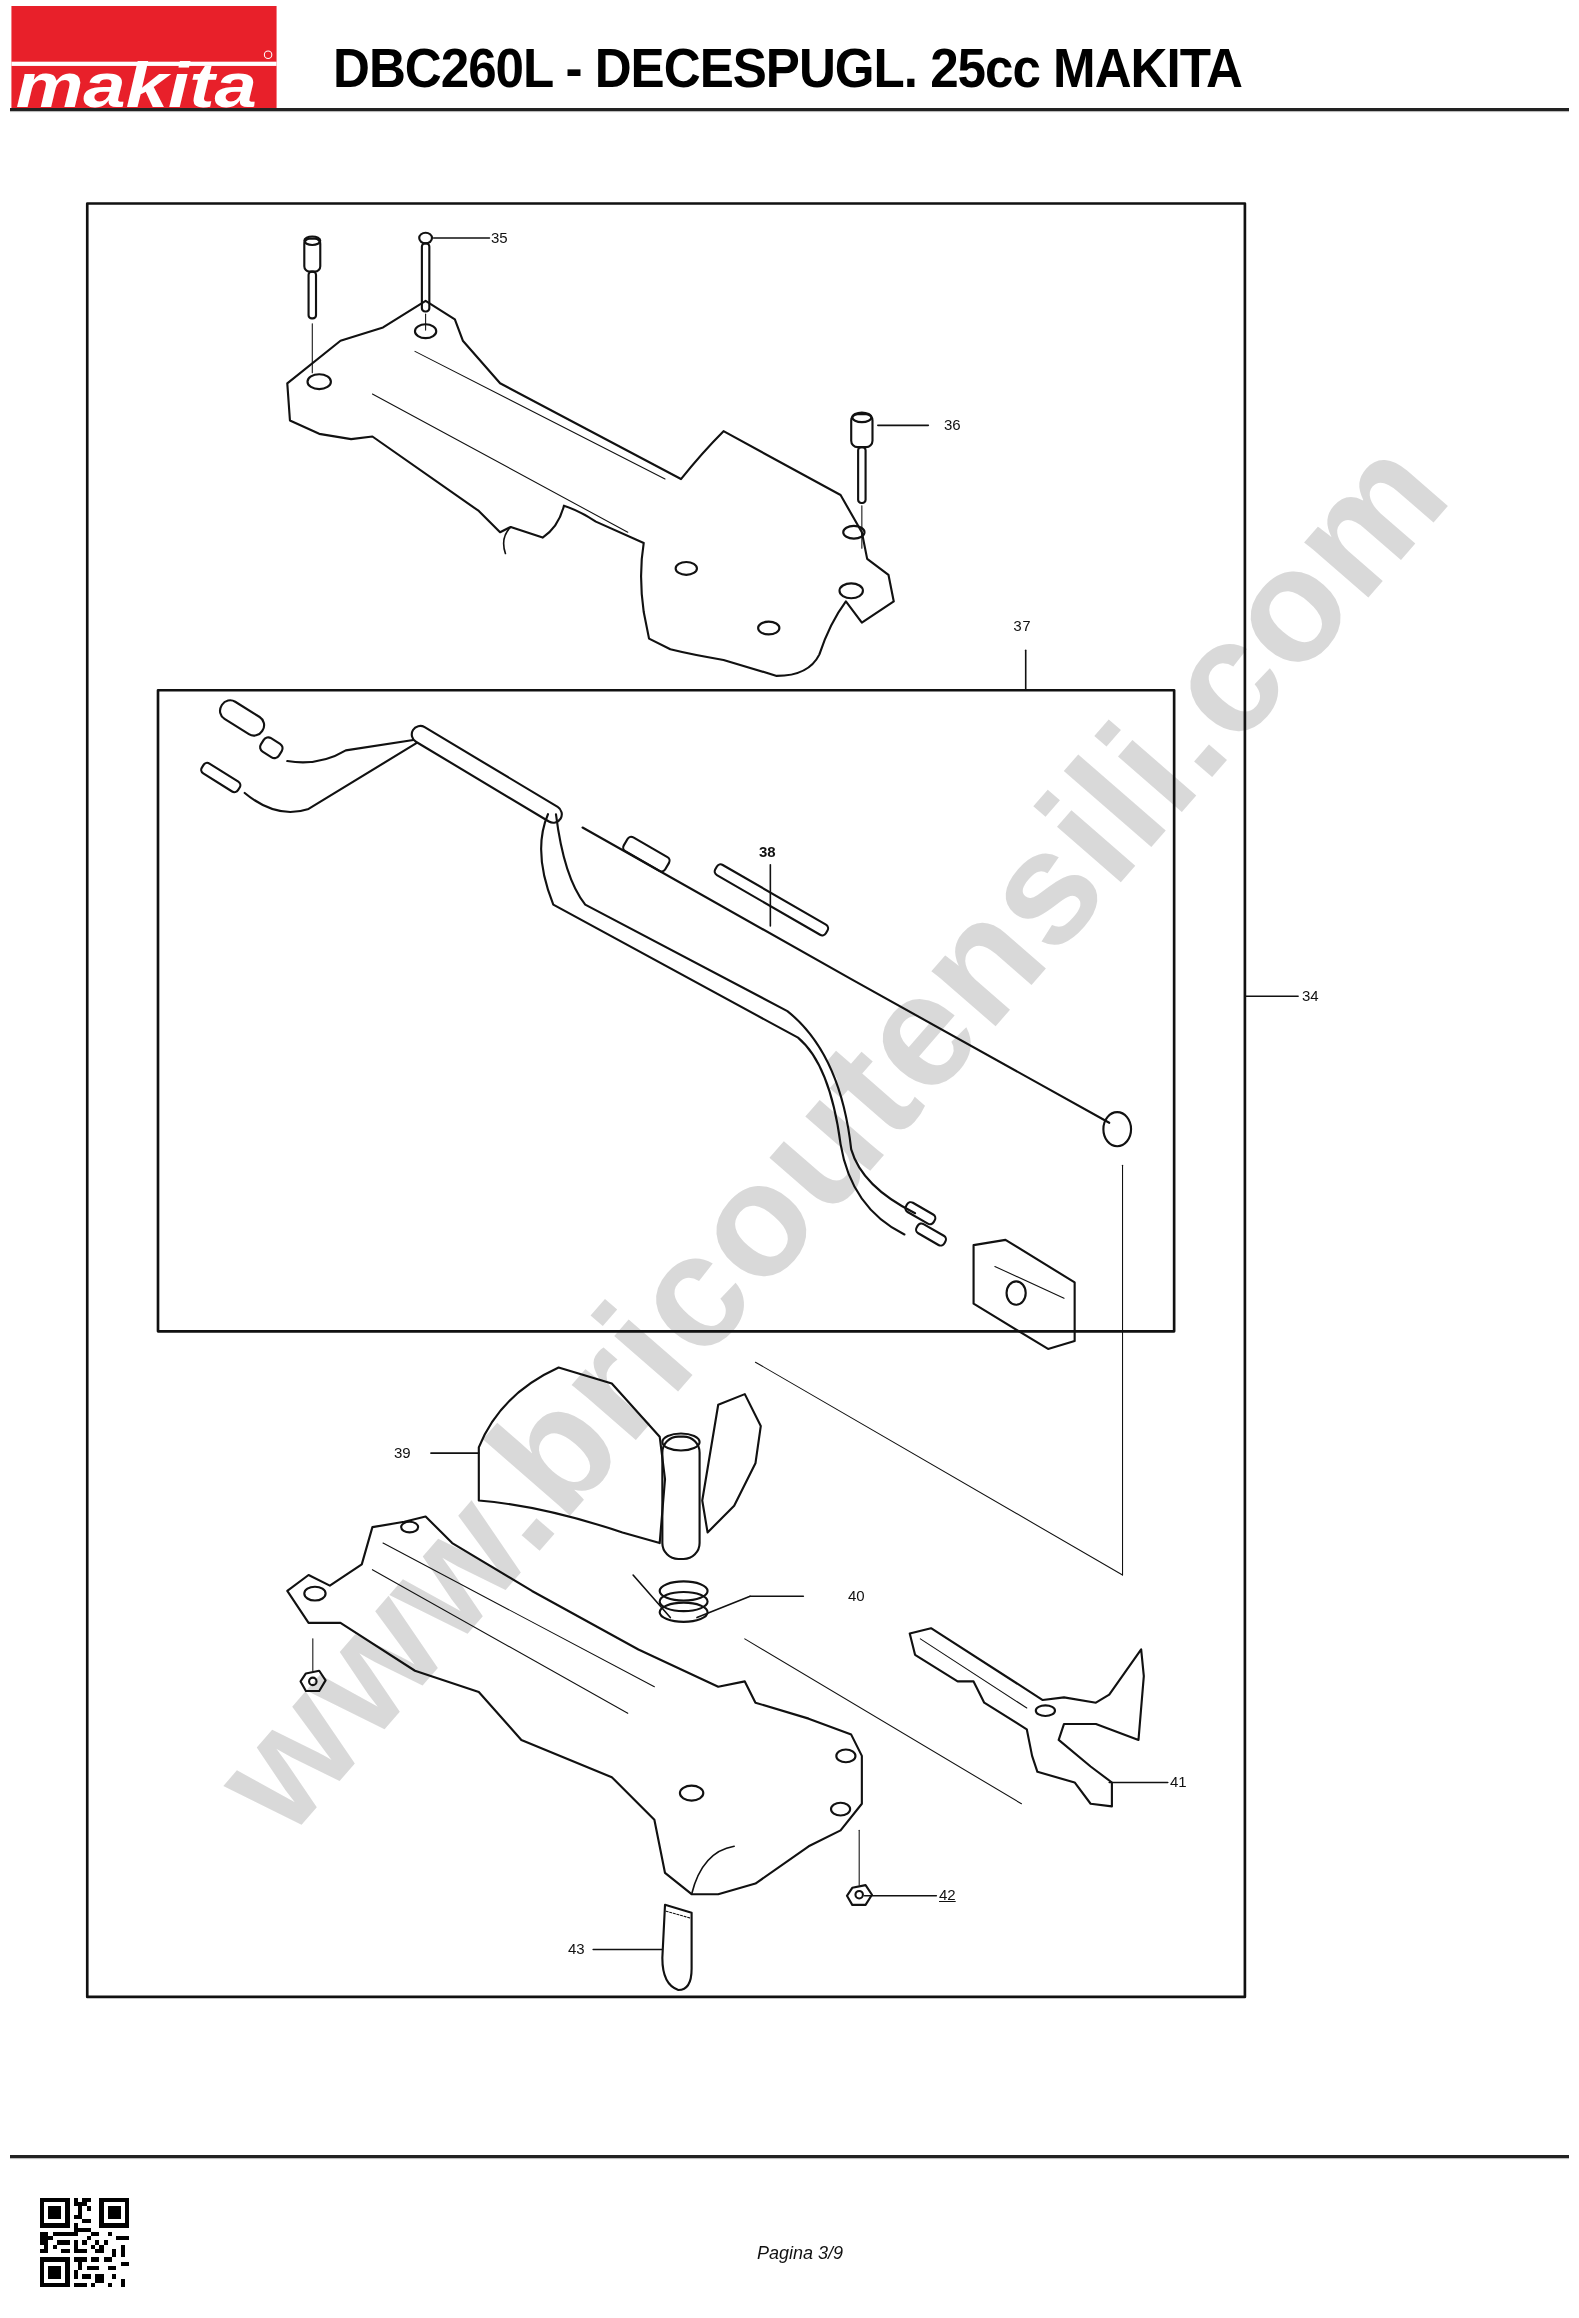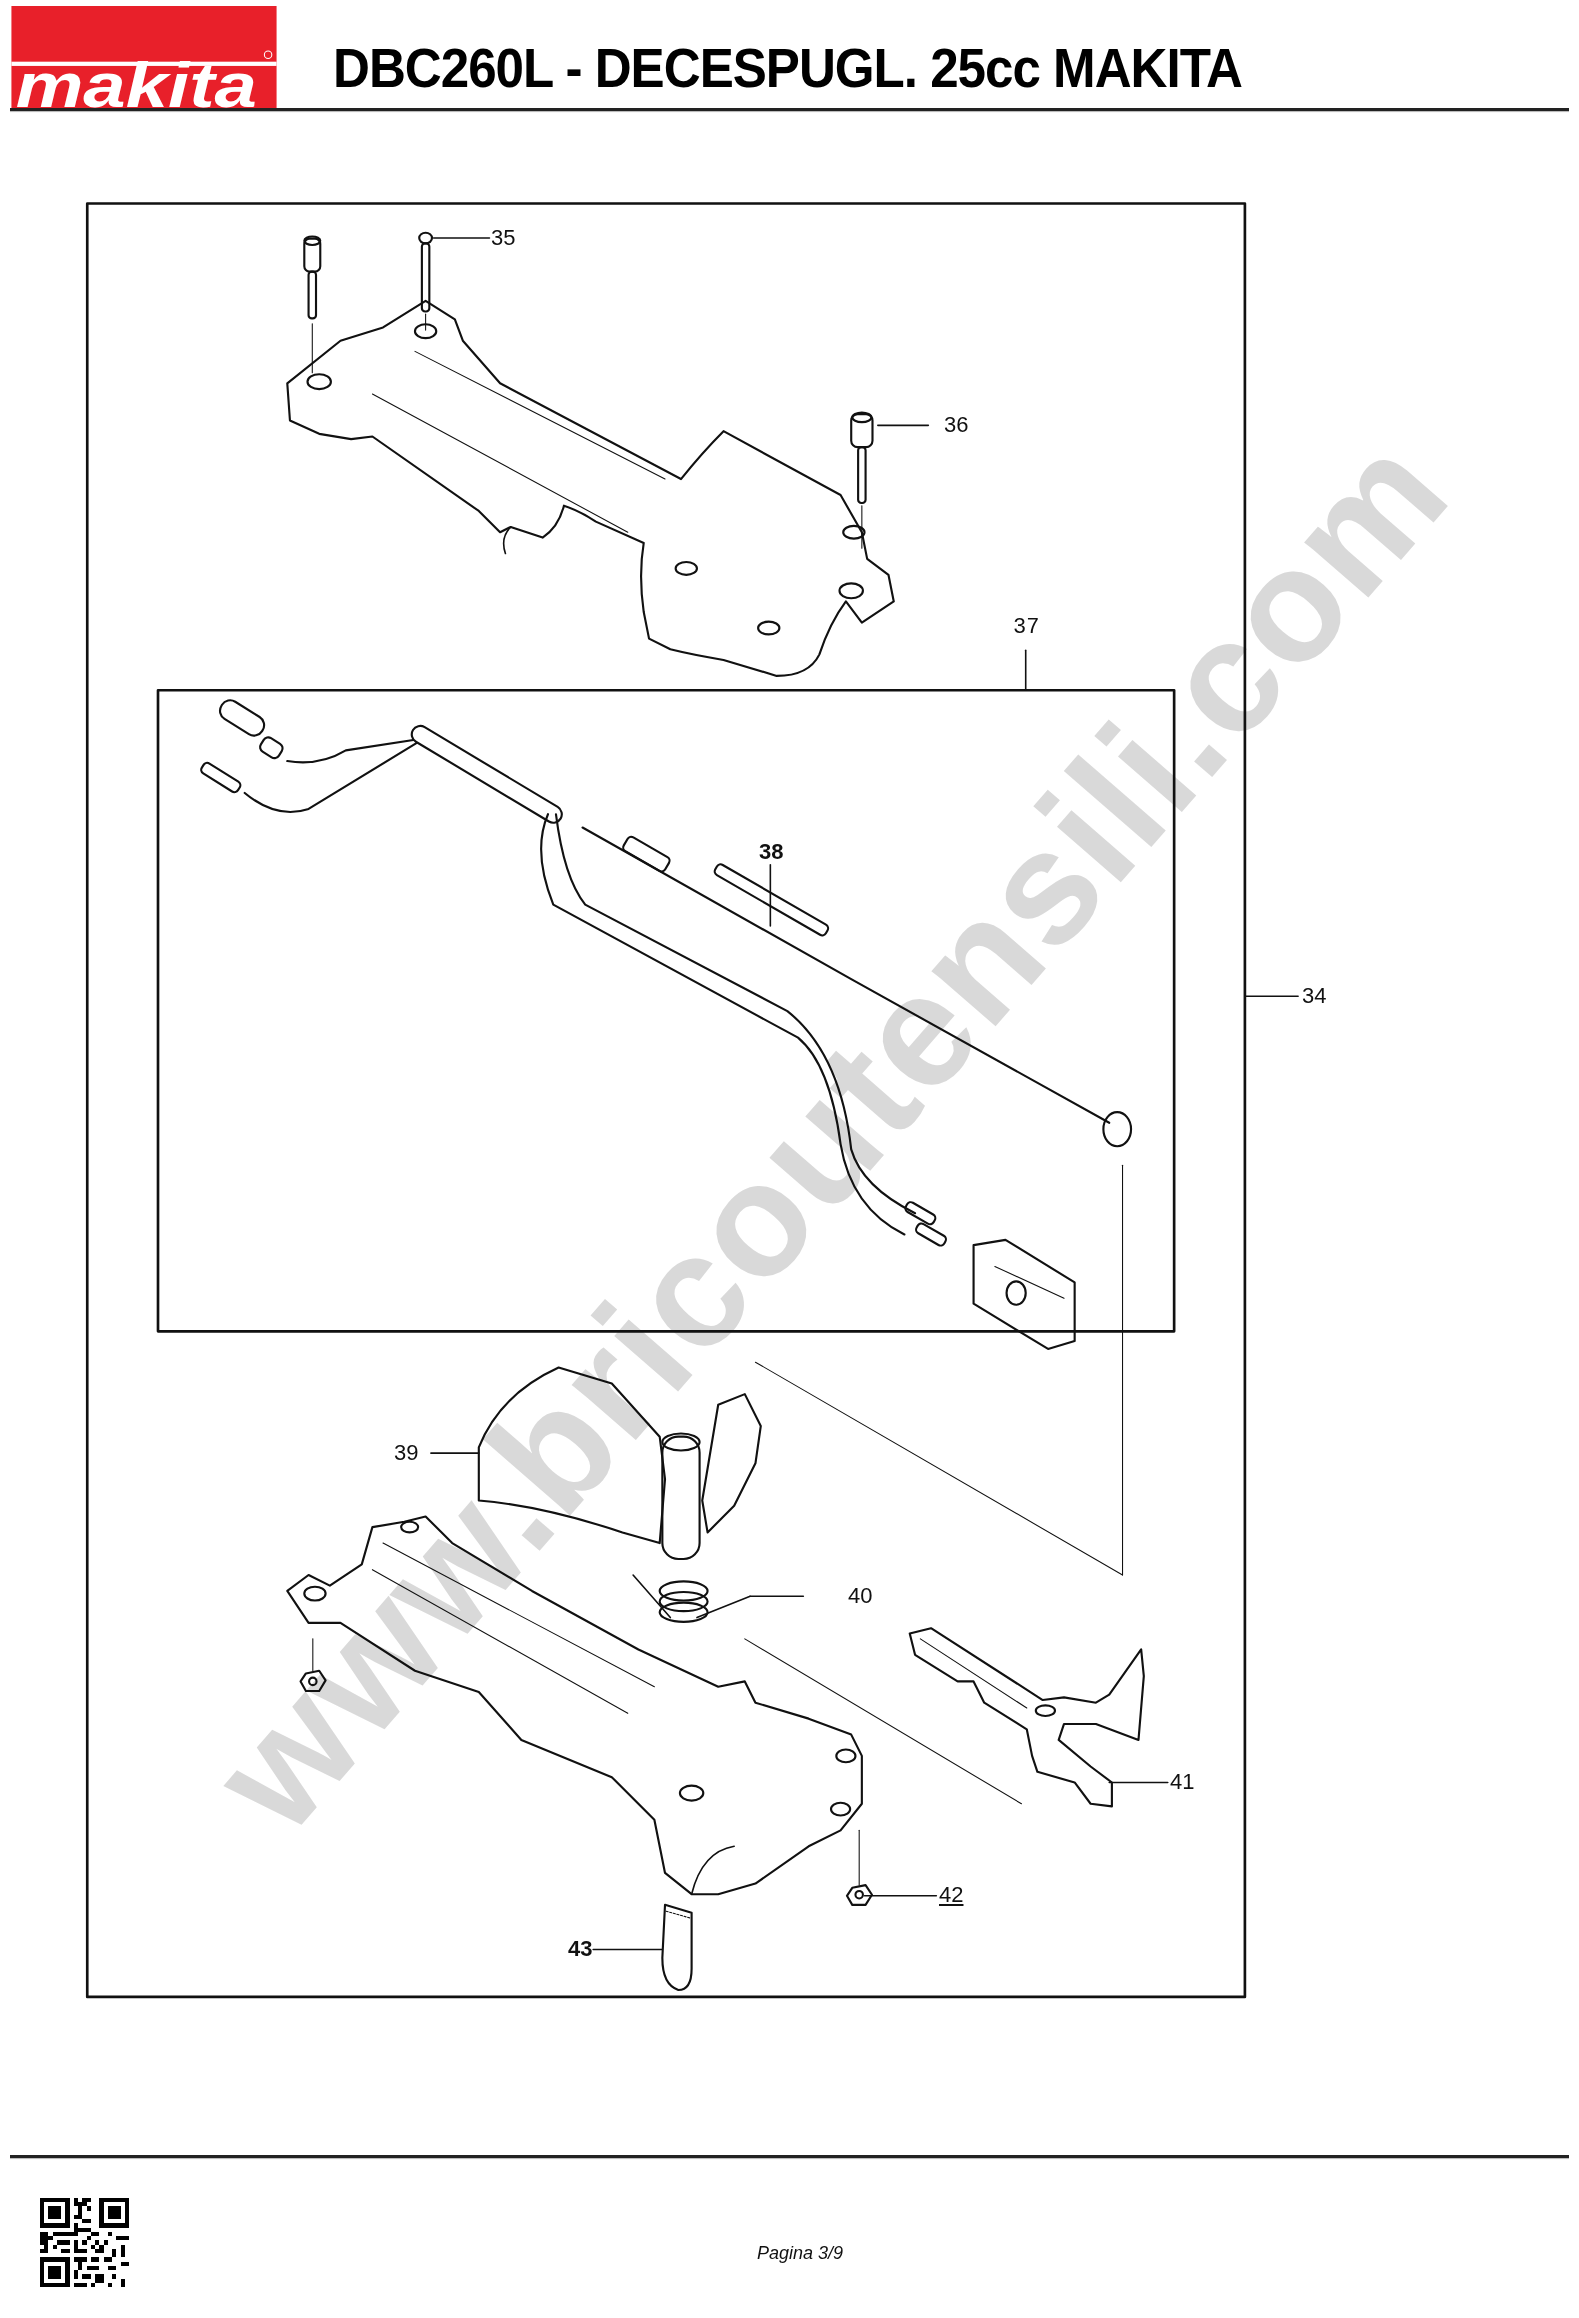--- a/index.html
+++ b/index.html
@@ -10,21 +10,21 @@
   .logo { left: 10.6px; top: 6.4px; width: 266px; height: 117px; }
   .title { left: 333px; top: 36px; font-family: "Liberation Sans", sans-serif;
            font-weight: bold; font-size: 55px; line-height: 64px; letter-spacing: -1.1px;
            color: #000; white-space: nowrap; transform: scaleX(0.93); transform-origin: left center; }
   .rule { left: 9.6px; width: 1559px; height: 2.7px; background: #222;
           box-shadow: 0 1.1px 0 #bbb; }
   .rule.top { top: 108px; }
   .rule.bottom { top: 2155px; }
   
   .diagram { left: 0; top: 0; width: 1579px; height: 2319px; }
-  .callout { font-family: "Liberation Sans", sans-serif; font-size: 22px; color: #111;
+  .callout { font-family: "Liberation Sans", sans-serif; font-size: 15px; color: #111;
              line-height: 23.4px; white-space: nowrap; }
   .watermark { left: 830px; top: 1133px; transform: translate(-50%,-50%) rotate(-49deg);
                font-family: "Liberation Sans", sans-serif; font-weight: bold;
                font-size: 160px; color: rgba(170,170,170,0.45); white-space: nowrap;
                letter-spacing: 2.1px; pointer-events: none; }
   
   .qr { left: 40px; top: 2198px; width: 89px; height: 89px; }
   .page-num { left: 736px; top: 2243px; width: 128px; text-align: center;
               font-family: "Liberation Sans", sans-serif; font-style: italic;
               font-size: 18px; color: #111; }
@@ -187,21 +187,21 @@
 
 <div class="abs callout" style="left:491px;top:226px;">35</div>
 <div class="abs callout" style="left:944px;top:413px;text-align:right;">36</div>
 <div class="abs callout" style="left:1013px;top:616px;font-family:Liberation Mono, monospace;">37</div>
 <div class="abs callout" style="left:759px;top:840px;font-weight:bold;">38</div>
 <div class="abs callout" style="left:1302px;top:984px;">34</div>
 <div class="abs callout" style="left:394px;top:1441px;text-align:center;">39</div>
 <div class="abs callout" style="left:848px;top:1584px;">40</div>
 <div class="abs callout" style="left:1170px;top:1770px;">41</div>
 <div class="abs callout" style="left:939px;top:1883px;text-decoration:underline;">42</div>
-<div class="abs callout" style="left:568px;top:1937px;font-weight:bold;">43</div>
+<div class="abs callout" style="left:568px;top:1937px;">43</div>
 
 <div class="abs rule bottom"></div>
 <div class="abs qr">
   <svg width="89" height="89" viewBox="0 0 21 21" shape-rendering="crispEdges">
     <rect width="21" height="21" fill="#fff"></rect>
     <g fill="#000">
 
       <rect x="0" y="0" width="7" height="7"></rect>
         <rect x="1" y="1" width="5" height="5" fill="#fff"></rect>
         <rect x="2" y="2" width="3" height="3"></rect>

